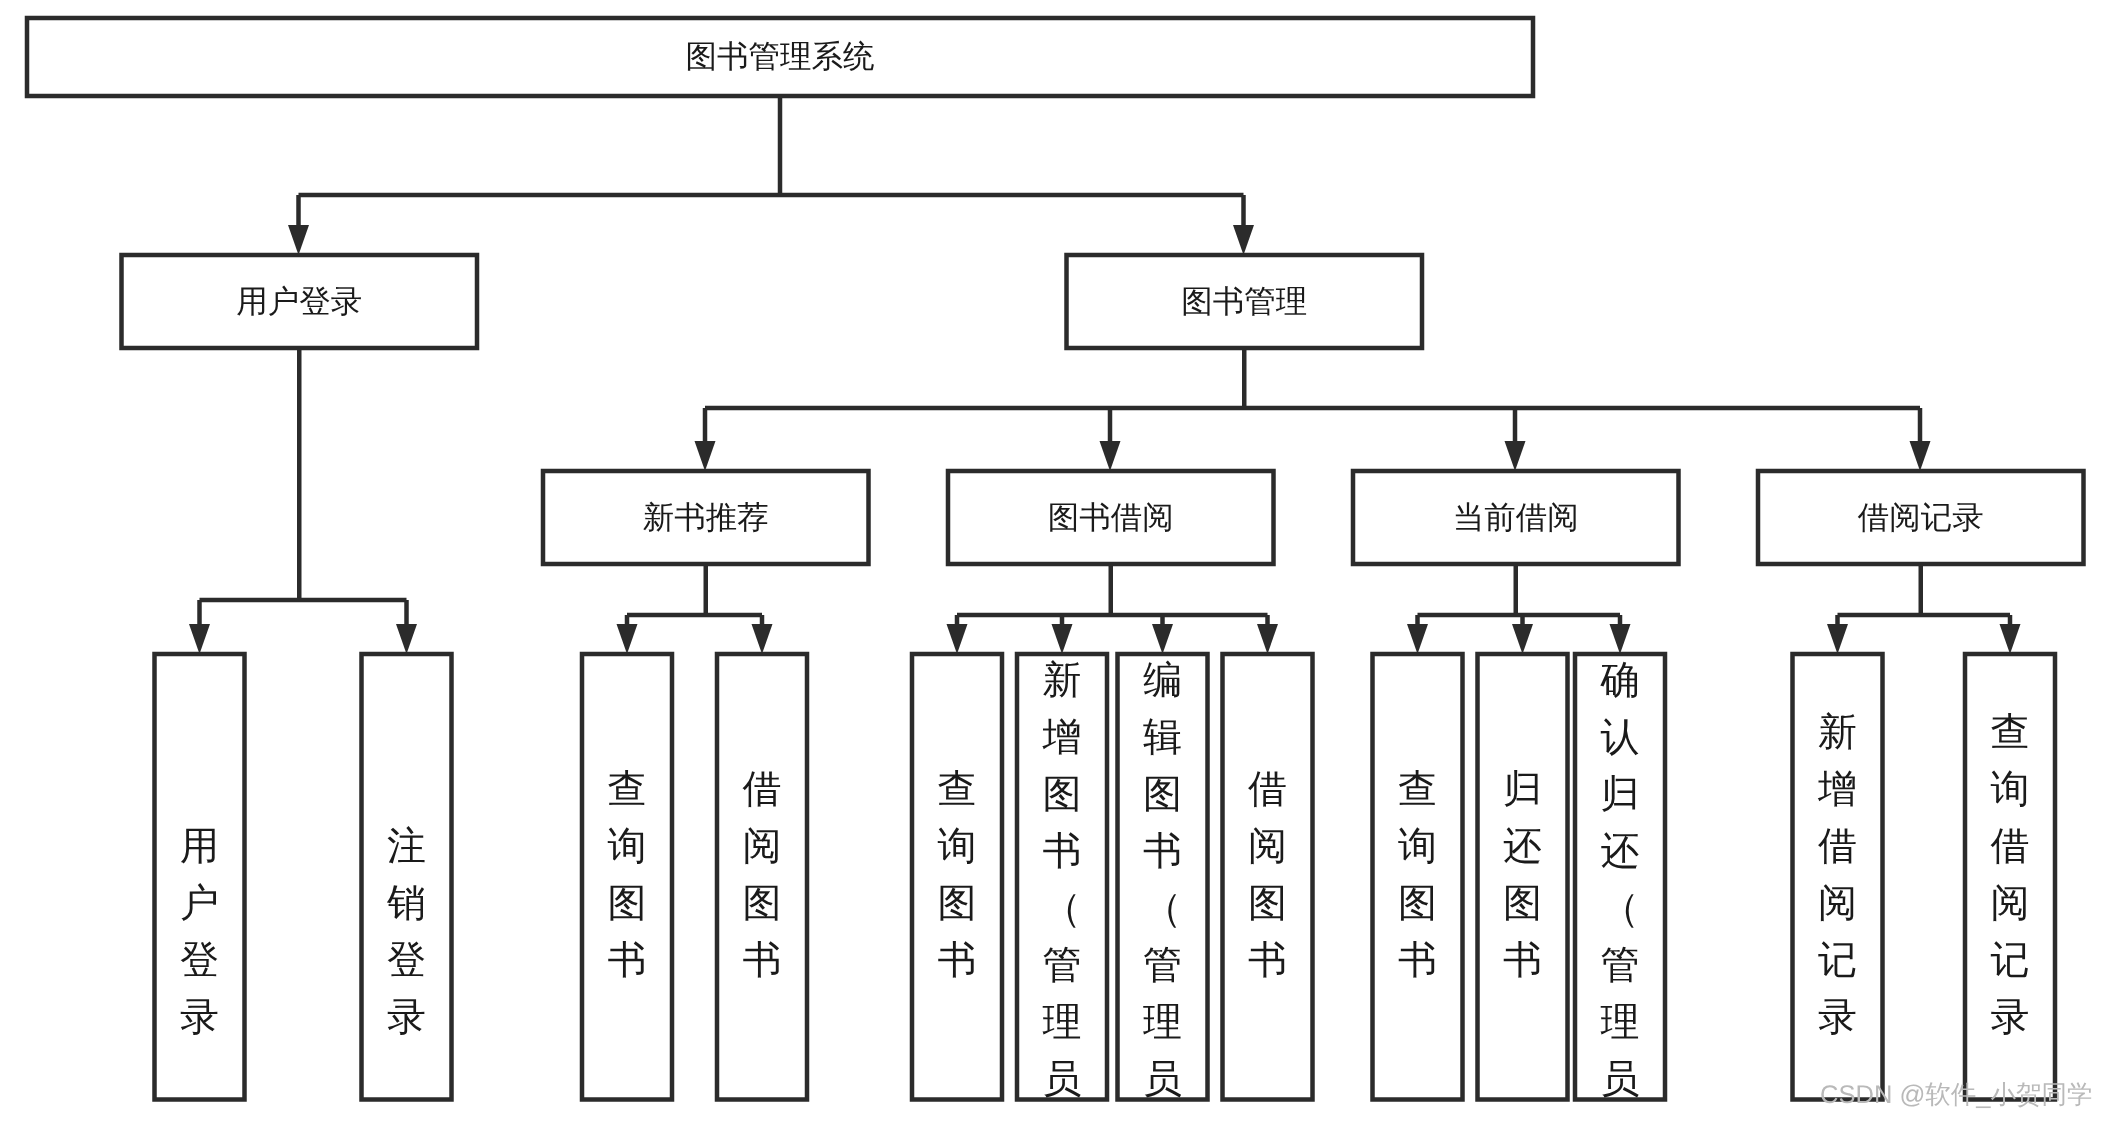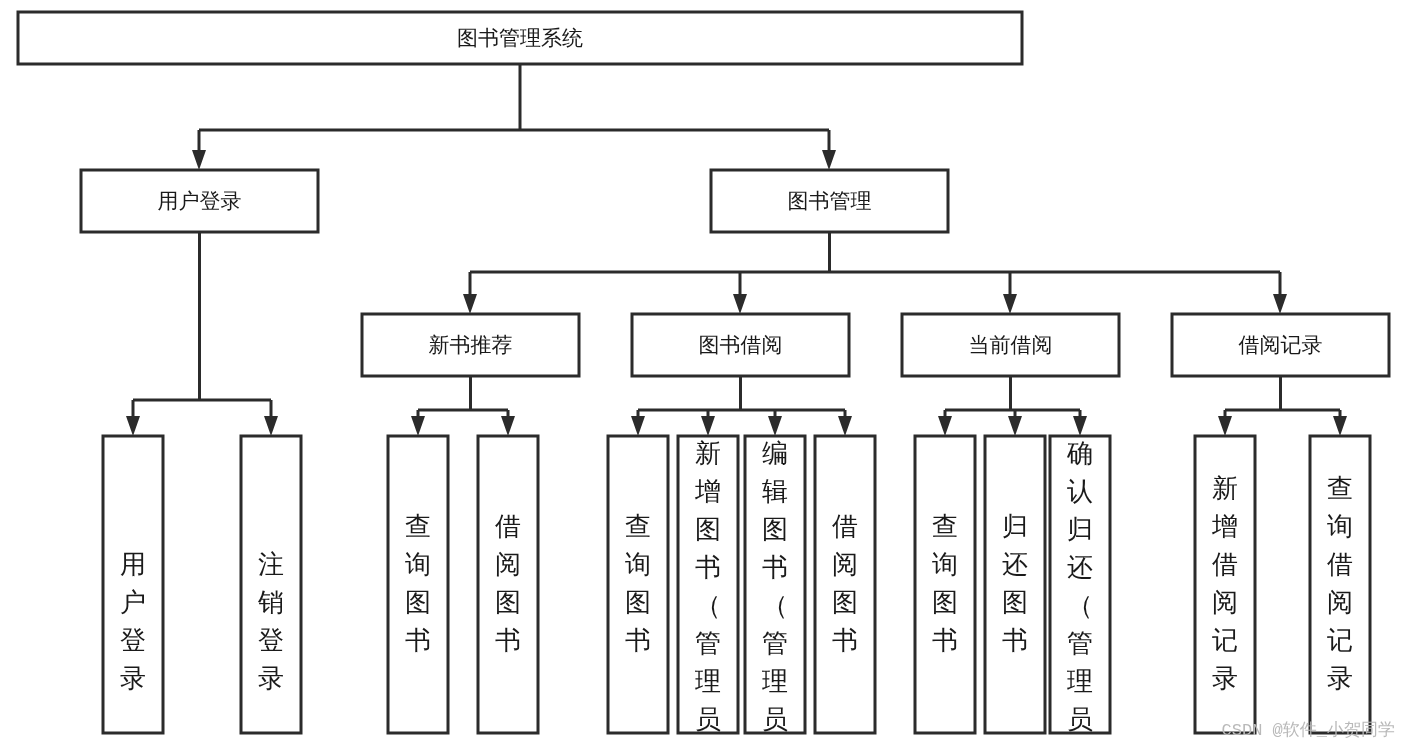--- a/index.html
+++ b/index.html
@@ -44,21 +44,21 @@
     font-family: "DejaVu Sans", "Liberation Sans", sans-serif;
     font-size: 21px;
     fill: #1a1a1a;
     text-anchor: middle;
     dominant-baseline: middle;
   }
   .watermark {
     position: absolute;
     right: 10px;
     bottom: 6px;
-    font-family: Liberation Mono, monospace;
+    font-family: Liberation Sans, sans-serif;
     font-size: 17px;
     color: #b9b9b9;
     white-space: nowrap;
     user-select: none;
   }
 </style>
 </head>
 <body>
 
 <div id="diagram-root">

